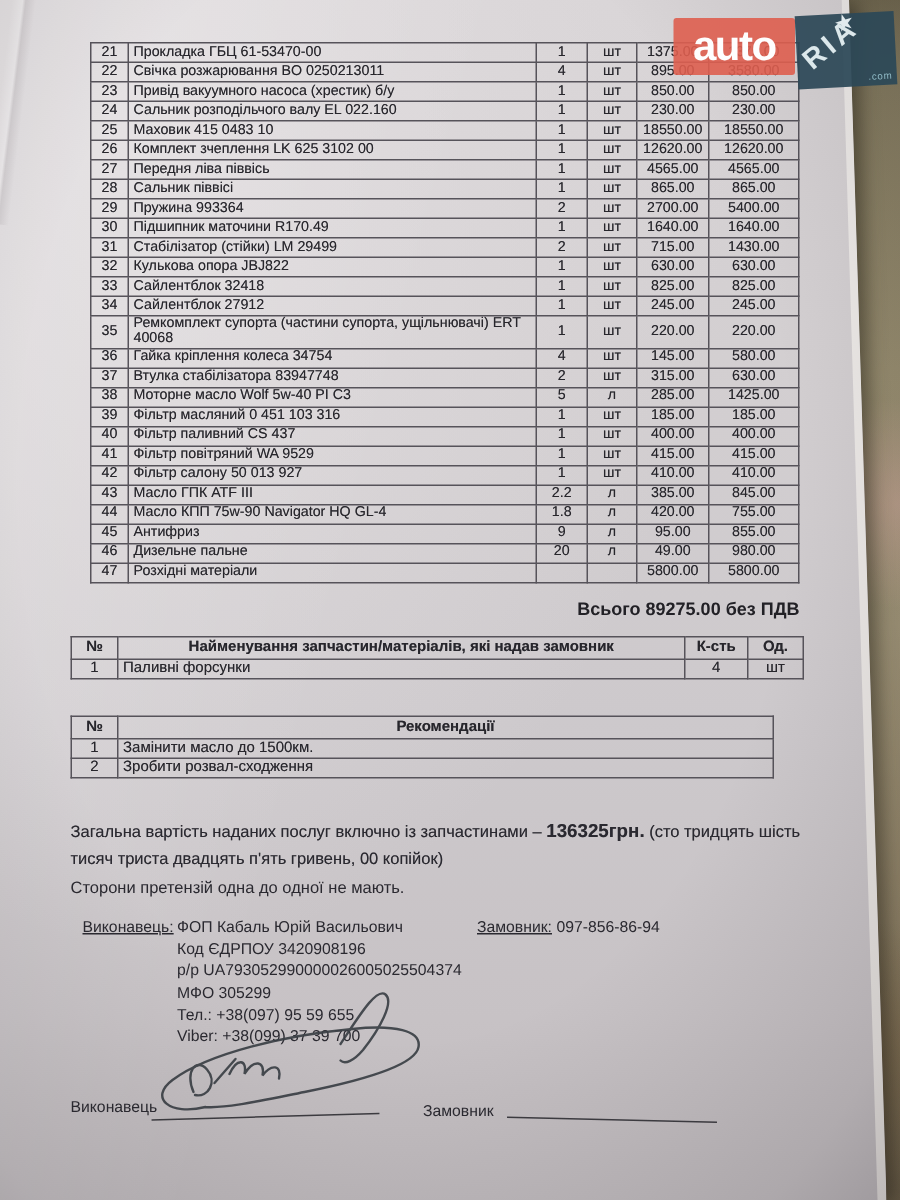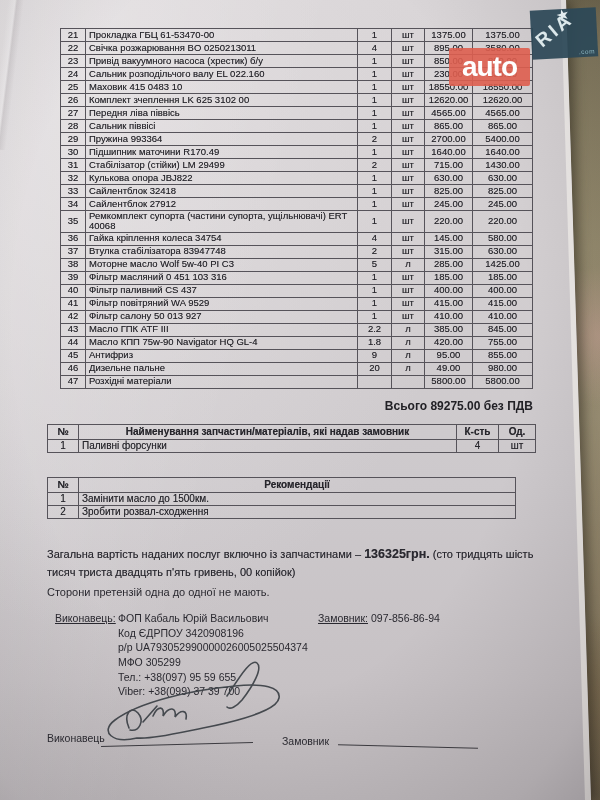--- a/index.html
+++ b/index.html
@@ -55,21 +55,21 @@
   #customer-label{position:absolute; left:318px; top:612px; font-size:10.5px; color:#2a2930;}
   #customer-phone{position:absolute; left:371px; top:612px; font-size:10.5px; color:#2a2930;}
   #exec-label{position:absolute; left:47px; top:732px; font-size:10.5px; color:#2a2930;}
   #exec-line{position:absolute; left:101px; top:744px; width:152px; border-bottom:1.3px solid #3c3b40; transform:rotate(-1.6deg);}
   #cust-label{position:absolute; left:282px; top:735px; font-size:10.5px; color:#2a2930;}
   #cust-line{position:absolute; left:338px; top:746px; width:140px; border-bottom:1.3px solid #3c3b40; transform:rotate(1.4deg);}
   #signature{position:absolute; left:95px; top:650px; width:200px; height:100px;}
   #wm-auto{
     position:absolute; left:449px; top:12px; width:81px; height:38px; border-radius:2px;
     background:rgba(222,94,79,.9); display:flex; align-items:center; justify-content:center;
-    color:#fefefe; font-weight:bold; font-size:28px; letter-spacing:-1px;margin-top:36px;
+    color:#fefefe; font-weight:bold; font-size:28px; letter-spacing:-1px;
   }
   #wm-ria{
     position:absolute; left:531px; top:9px; width:66px; height:49px;
     background:rgba(44,72,87,.93); transform:rotate(-3deg); overflow:hidden;
   }
   #wm-ria .star{position:absolute; left:26px; top:-3px; color:#e2ebee; font-size:15px; transform:rotate(-14deg);}
   #wm-ria .ria{position:absolute; left:7px; top:22px; color:#dce8eb; font-weight:bold; font-size:19px;
     letter-spacing:3px; transform:rotate(-37deg); transform-origin:0 50%;}
   #wm-ria .dom{position:absolute; right:3px; bottom:2px; color:#8fb9c4; font-size:6.5px; letter-spacing:.5px;}
 </style>

